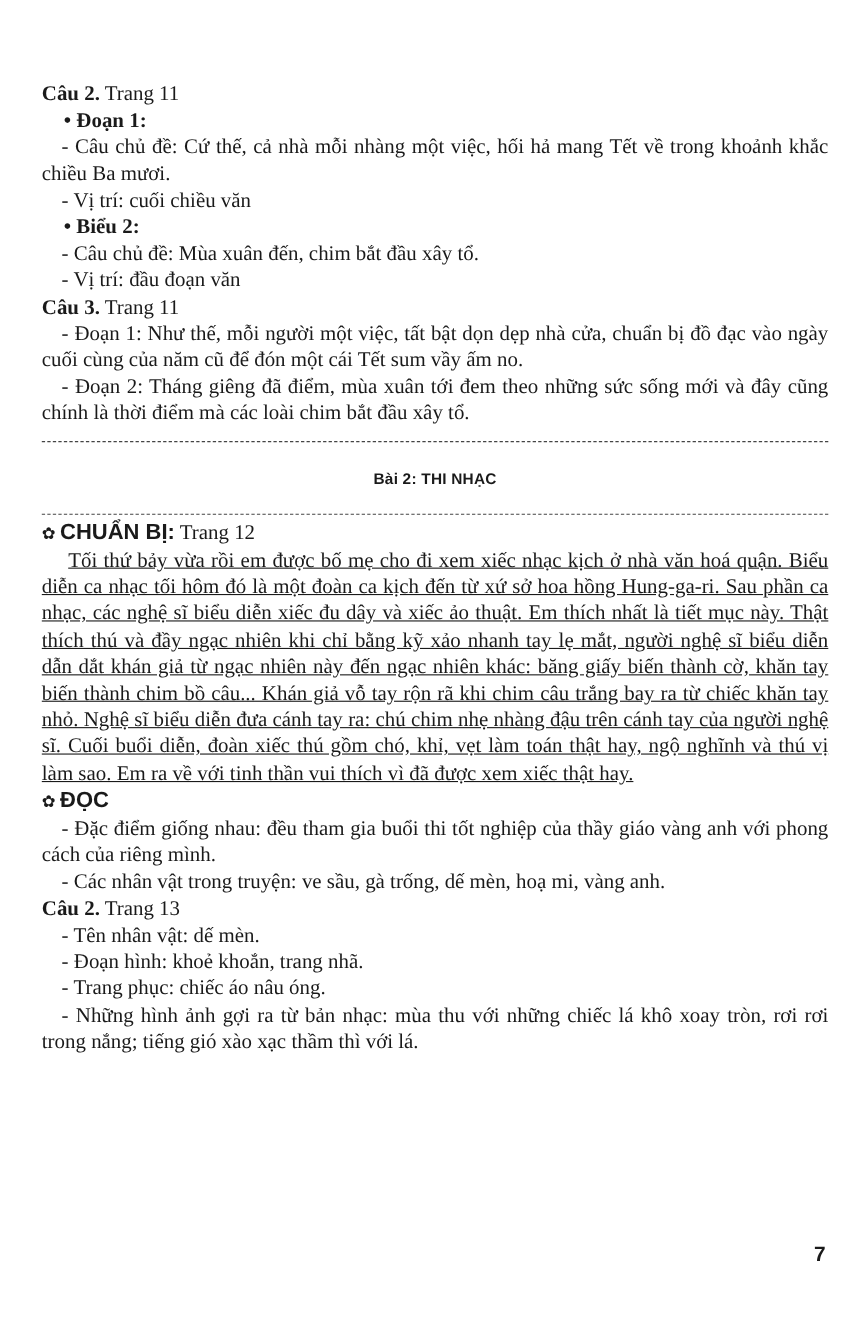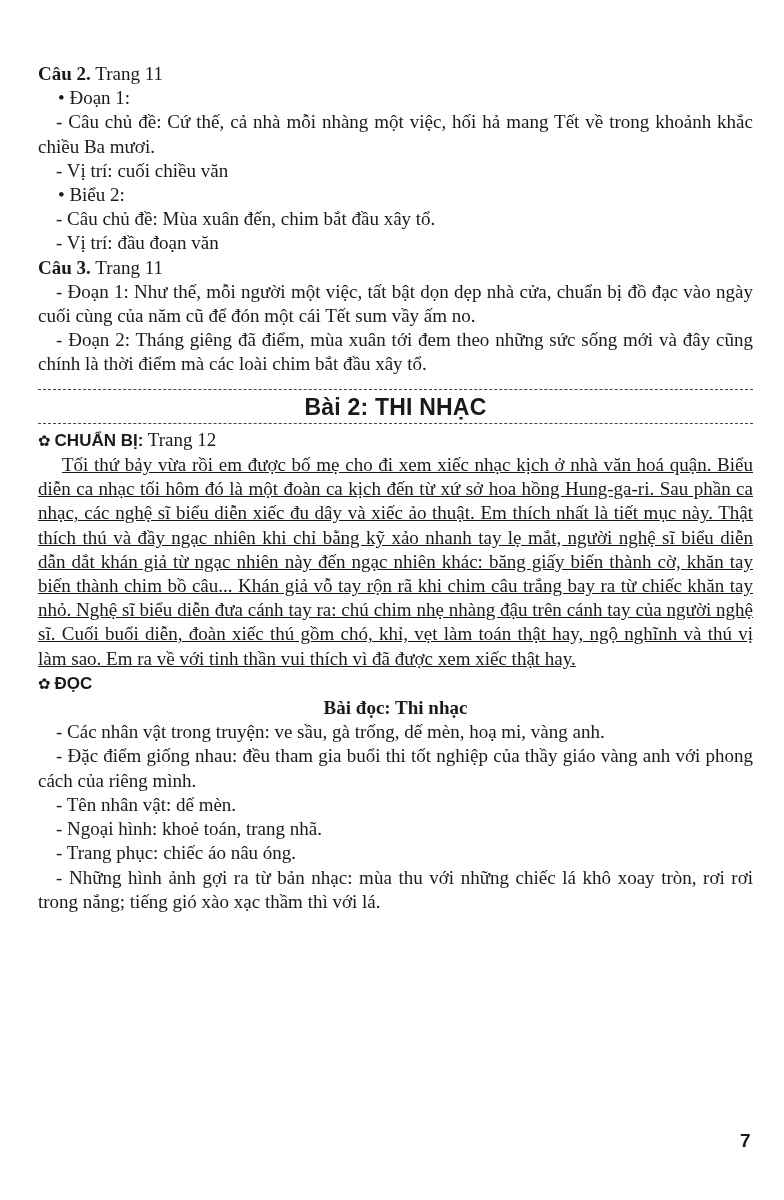--- a/index.html
+++ b/index.html
@@ -2,42 +2,42 @@
 <html><head>
 <meta charset="utf-8">
 <style>
   html, body { margin: 0; padding: 0; background: #ffffff; }
   body {
     width: 784px; height: 1200px; position: relative; overflow: hidden;
     font-family: "DejaVu Serif", "Liberation Serif", serif;
     color: #1a1a1a;
   }
   .page {
-    position: absolute; left: 38px; top: 62px; width: 715px;
+    position: absolute; left: 38px; top: 74px; width: 715px;
     font-family: "Liberation Serif", "DejaVu Serif", serif;
     font-size: 19px; line-height: 24.2px;
   }
   .q-head { margin: 0; }
   .q-head b { font-weight: bold; }
   .line { margin: 0; text-indent: 18px; text-align: justify; }
   .para { margin: 0; text-indent: 24px; text-align: justify; text-decoration: underline; }
-  .bullet { margin: 0; padding-left: 20px; }
+  .bullet { margin: 0; padding-left: 20px; font-weight: bold; }
   .rule {
     height: 0; border-top: 1.3px dashed #444; margin: 0;
   }
   .rule.top { margin-top: 12px; }
   .lesson-title {
-    text-align: center; margin: 0; padding: 5px 0 4px 0;
+    text-align: center; margin: 16px; padding: 5px 0 4px 0;
     font-family: "Liberation Sans", "DejaVu Sans", sans-serif;
-    font-weight: bold; font-size: 23px; letter-spacing: 0.2px;
+    font-weight: bold; font-size: 14px; letter-spacing: 0.2px;
   }
   .section-head { margin: 4px 0 0 0; }
   .section-head .sans {
     font-family: "Liberation Sans", "DejaVu Sans", sans-serif;
-    font-weight: bold; font-size: 17px;
+    font-weight: bold; font-size: 20px;
   }
   .flower { font-size: 15px; margin-right: 4px; }
   .center-title { text-align: center; margin: 0; font-weight: bold; }
   .page-number {
     position: absolute; left: 740px; top: 1130px;
     font-family: "Liberation Sans", "DejaVu Sans", sans-serif;
     font-size: 19px; font-weight: bold;
   }
 </style>
 </head>
@@ -58,24 +58,24 @@
   <p class="line">- Đoạn 2: Tháng giêng đã điểm, mùa xuân tới đem theo những sức sống mới và đây cũng chính là thời điểm mà các loài chim bắt đầu xây tổ.</p>
 
   <div class="rule top"></div>
   <p class="lesson-title">Bài 2: THI NHẠC</p>
   <div class="rule"></div>
 
   <p class="section-head"><span class="flower">✿</span><span class="sans">CHUẨN BỊ:</span><span> Trang 12</span></p>
   <p class="para">Tối thứ bảy vừa rồi em được bố mẹ cho đi xem xiếc nhạc kịch ở nhà văn hoá quận. Biểu diễn ca nhạc tối hôm đó là một đoàn ca kịch đến từ xứ sở hoa hồng Hung-ga-ri. Sau phần ca nhạc, các nghệ sĩ biểu diễn xiếc đu dây và xiếc ảo thuật. Em thích nhất là tiết mục này. Thật thích thú và đầy ngạc nhiên khi chỉ bằng kỹ xảo nhanh tay lẹ mắt, người nghệ sĩ biểu diễn dẫn dắt khán giả từ ngạc nhiên này đến ngạc nhiên khác: băng giấy biến thành cờ, khăn tay biến thành chim bồ câu... Khán giả vỗ tay rộn rã khi chim câu trắng bay ra từ chiếc khăn tay nhỏ. Nghệ sĩ biểu diễn đưa cánh tay ra: chú chim nhẹ nhàng đậu trên cánh tay của người nghệ sĩ. Cuối buổi diễn, đoàn xiếc thú gồm chó, khỉ, vẹt làm toán thật hay, ngộ nghĩnh và thú vị làm sao. Em ra về với tinh thần vui thích vì đã được xem xiếc thật hay.</p>
 
   <p class="section-head" style="margin-top:0"><span class="flower">✿</span><span class="sans">ĐỌC</span></p>
-  <p class="center-title">Bài đọc: Thi nhạc</p>
 
+  <p class="line">- Đặc điểm giống nhau: đều tham gia buổi thi tốt nghiệp của thầy giáo vàng anh với phong cách của riêng mình.</p>
   <p class="line">- Các nhân vật trong truyện: ve sầu, gà trống, dế mèn, hoạ mi, vàng anh.</p>
-  <p class="line">- Đặc điểm giống nhau: đều tham gia buổi thi tốt nghiệp của thầy giáo vàng anh với phong cách của riêng mình.</p>
 
+  <p class="q-head"><b>Câu 2.</b><span> Trang 13</span></p>
   <p class="line">- Tên nhân vật: dế mèn.</p>
-  <p class="line">- Ngoại hình: khoẻ toán, trang nhã.</p>
+  <p class="line">- Đoạn hình: khoẻ khoắn, trang nhã.</p>
   <p class="line">- Trang phục: chiếc áo nâu óng.</p>
   <p class="line">- Những hình ảnh gợi ra từ bản nhạc: mùa thu với những chiếc lá khô xoay tròn, rơi rơi trong nắng; tiếng gió xào xạc thầm thì với lá.</p>
 </div>
 
 <div class="page-number">7</div>
 
 </body></html>

